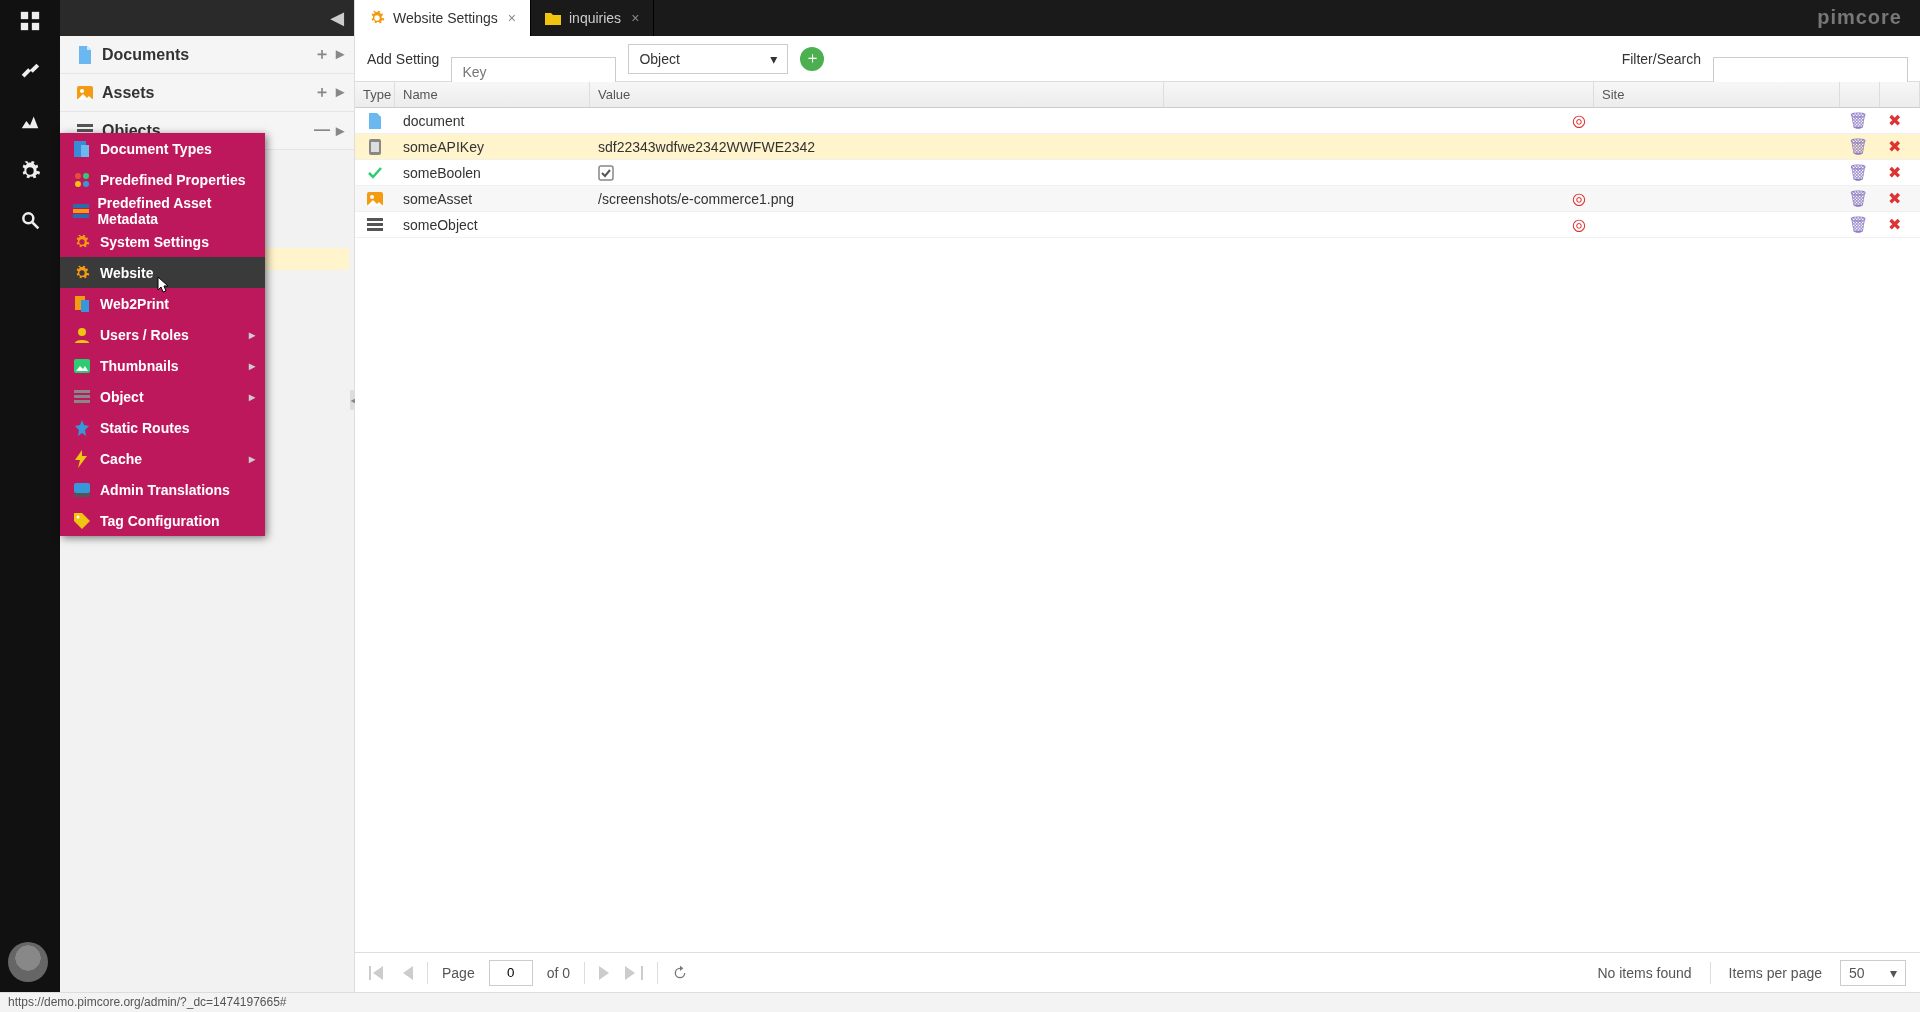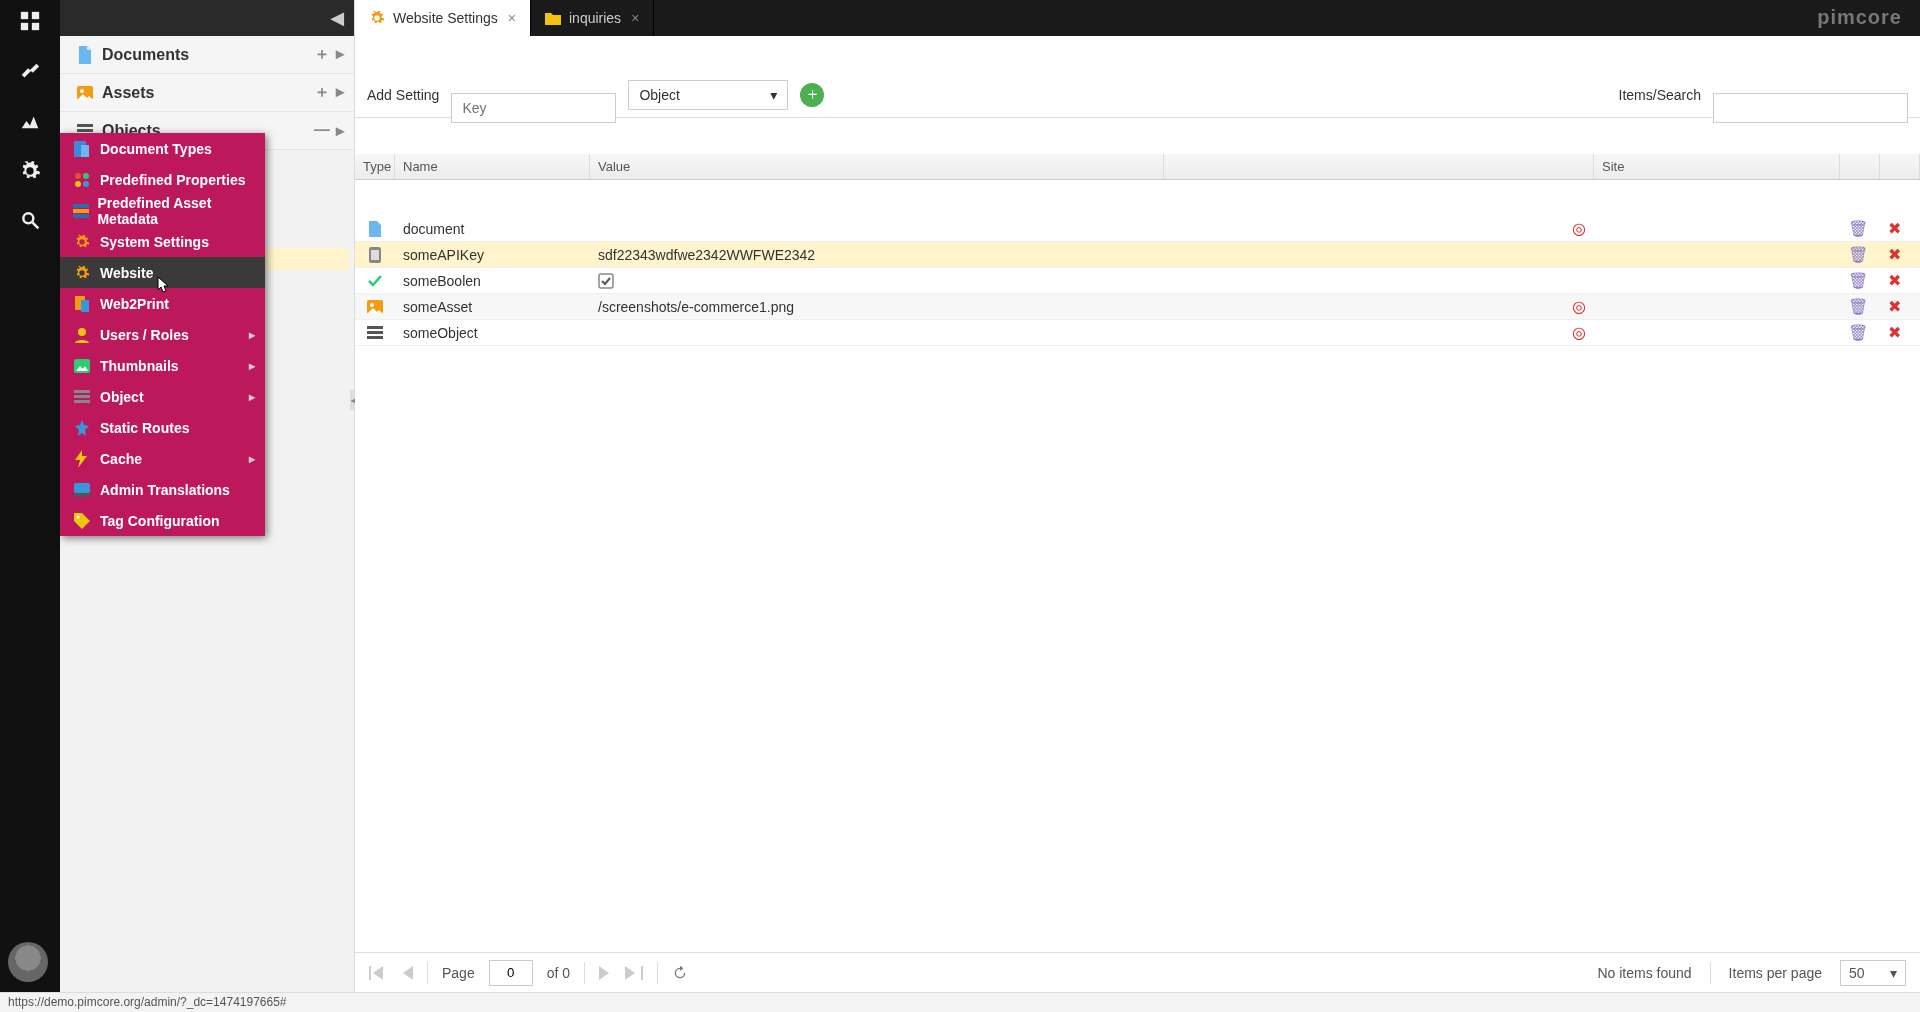--- a/index.html
+++ b/index.html
@@ -25,21 +25,21 @@
 .flyout { position: absolute; left: 60px; top: 133px; width: 205px; background: #be185d; color: #fff; box-shadow: 2px 2px 8px rgba(0,0,0,0.5); font-weight: bold; }
 .flyout .mi { height: 31px; display: flex; align-items: center; padding: 0 12px; font-size: 14px; cursor: pointer; position: relative; }
 .flyout .mi .mi-icon { width: 20px; display: inline-flex; justify-content: center; margin-right: 8px; }
 .flyout .mi.hovered { background: #3a3a3a; }
 .flyout .mi .sub { position: absolute; right: 10px; color: #ccc; font-size: 12px; }
 
 
 .cursor-pointer { position: absolute; left: 152px; top: 276px; font-size: 18px; color: #fff; pointer-events: none; }
 
 
-.main { position: absolute; left: 355px; top: 0; right: 0; height: 100%; display: flex; flex-direction: column; gap: 36px; }
+.main { position: absolute; left: 355px; top: 0; right: 0; height: 100%; display: flex; flex-direction: column; }
 .tabbar { height: 36px; background: #1a1a1a; display: flex; align-items: stretch; }
 .tab { display: flex; align-items: center; padding: 0 14px; color: #ccc; font-size: 14px; position: relative; border-right: 1px solid #000; cursor: pointer; }
 .tab.active { background: #fff; color: #333; }
 .tab .tab-icon { margin-right: 8px; display: inline-flex; }
 .tab .tab-close { margin-left: 10px; font-size: 14px; color: #888; }
 .brand { position: absolute; right: 18px; top: 6px; color: #777; font-size: 20px; letter-spacing: 1px; font-weight: 600; }
 
 
 .toolbar { height: 46px; background: #fff; border-bottom: 1px solid #ddd; display: flex; align-items: center; padding: 0 12px; gap: 12px; }
 .toolbar-label { font-size: 14px; color: #333; }
@@ -338,21 +338,21 @@
     <span class="toolbar-label">Add Setting</span>
     <input class="tb-input key-input" placeholder="Key" style="">
     <div class="type-select">
       <span>Object</span>
       <span>▾</span>
     </div>
     <div class="add-btn">
       <span>＋</span>
     </div>
     <div class="toolbar-spacer"></div>
-    <span class="toolbar-label">Items/Search</span>
+    <span class="toolbar-label">Filter/Search</span>
     <input class="tb-input search-input" style="">
   </div>
 
   <div class="grid-header">
     <div class="gh-cell col-type">Type</div>
     <div class="gh-cell col-name">Name</div>
     <div class="gh-cell col-value">Value</div>
     <div class="gh-cell col-spacer"></div>
     <div class="gh-cell col-site">Site</div>
     <div class="gh-cell col-act"></div>

